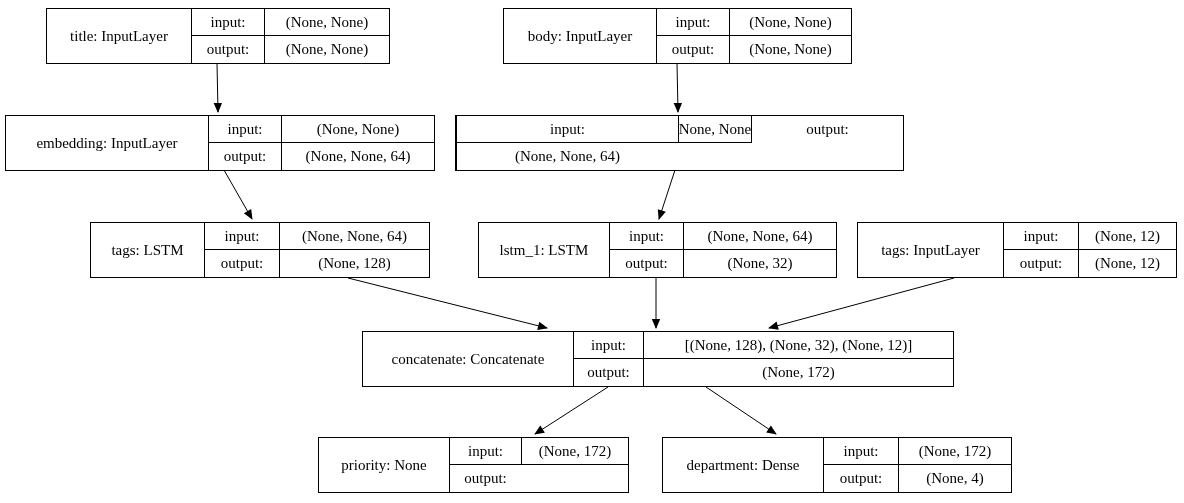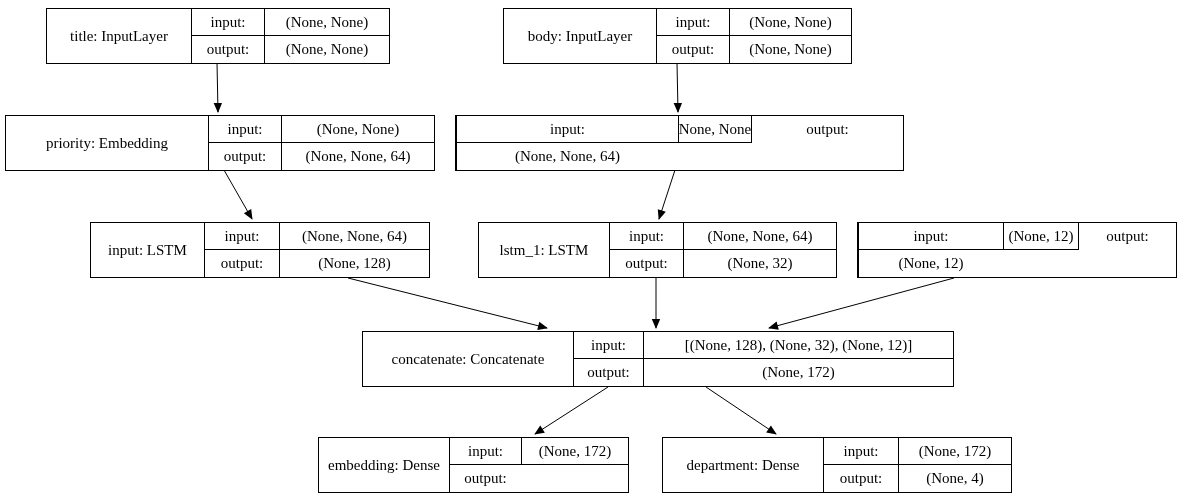--- a/index.html
+++ b/index.html
@@ -83,67 +83,68 @@
 
   <div class="node" style="left:503px; top:8px; width:347px; grid-template-columns:152px 73px 122px;">
     <div class="cell lab">body: InputLayer</div>
     <div class="cell key r1">input:</div>
     <div class="cell val r1">(None, None)</div>
     <div class="cell key">output:</div>
     <div class="cell val">(None, None)</div>
   </div>
 
   <div class="node" style="left:5px; top:115px; width:428px; grid-template-columns:202px 73px 153px;">
-    <div class="cell lab">priority: Embedding</div>
+    <div class="cell lab">embedding: InputLayer</div>
     <div class="cell key r1">input:</div>
     <div class="cell val r1">(None, None)</div>
     <div class="cell key">output:</div>
     <div class="cell val">(None, None, 64)</div>
   </div>
 
   <div class="node" style="left:455px; top:115px; width:447px; grid-template-columns:222px 73px 152px;">
     <div class="cell key r1">input:</div>
     <div class="cell val r1">(None, None)</div>
     <div class="cell key">output:</div>
     <div class="cell val">(None, None, 64)</div>
   </div>
 
   <div class="node" style="left:90px; top:222px; width:338px; grid-template-columns:113px 75px 150px;">
-    <div class="cell lab">input: LSTM</div>
+    <div class="cell lab">tags: LSTM</div>
     <div class="cell key r1">input:</div>
     <div class="cell val r1">(None, None, 64)</div>
     <div class="cell key">output:</div>
     <div class="cell val">(None, 128)</div>
   </div>
 
   <div class="node" style="left:478px; top:222px; width:357px; grid-template-columns:130px 74px 153px;">
     <div class="cell lab">lstm_1: LSTM</div>
     <div class="cell key r1">input:</div>
     <div class="cell val r1">(None, None, 64)</div>
     <div class="cell key">output:</div>
     <div class="cell val">(None, 32)</div>
   </div>
 
   <div class="node" style="left:857px; top:222px; width:318px; grid-template-columns:145px 75px 98px;">
+    <div class="cell lab">tags: InputLayer</div>
     <div class="cell key r1">input:</div>
     <div class="cell val r1">(None, 12)</div>
     <div class="cell key">output:</div>
     <div class="cell val">(None, 12)</div>
   </div>
 
   <div class="node" style="left:362px; top:331px; width:590px; grid-template-columns:210px 70px 310px;">
     <div class="cell lab">concatenate: Concatenate</div>
     <div class="cell key r1">input:</div>
     <div class="cell val r1">[(None, 128), (None, 32), (None, 12)]</div>
     <div class="cell key">output:</div>
     <div class="cell val">(None, 172)</div>
   </div>
 
   <div class="node" style="left:318px; top:437px; width:309px; grid-template-columns:130px 72px 107px;">
-    <div class="cell lab">embedding: Dense</div>
+    <div class="cell lab">priority: None</div>
     <div class="cell key r1">input:</div>
     <div class="cell val r1">(None, 172)</div>
     <div class="cell key">output:</div>
   </div>
 
   <div class="node" style="left:662px; top:437px; width:348px; grid-template-columns:160px 75px 113px;">
     <div class="cell lab">department: Dense</div>
     <div class="cell key r1">input:</div>
     <div class="cell val r1">(None, 172)</div>
     <div class="cell key">output:</div>

